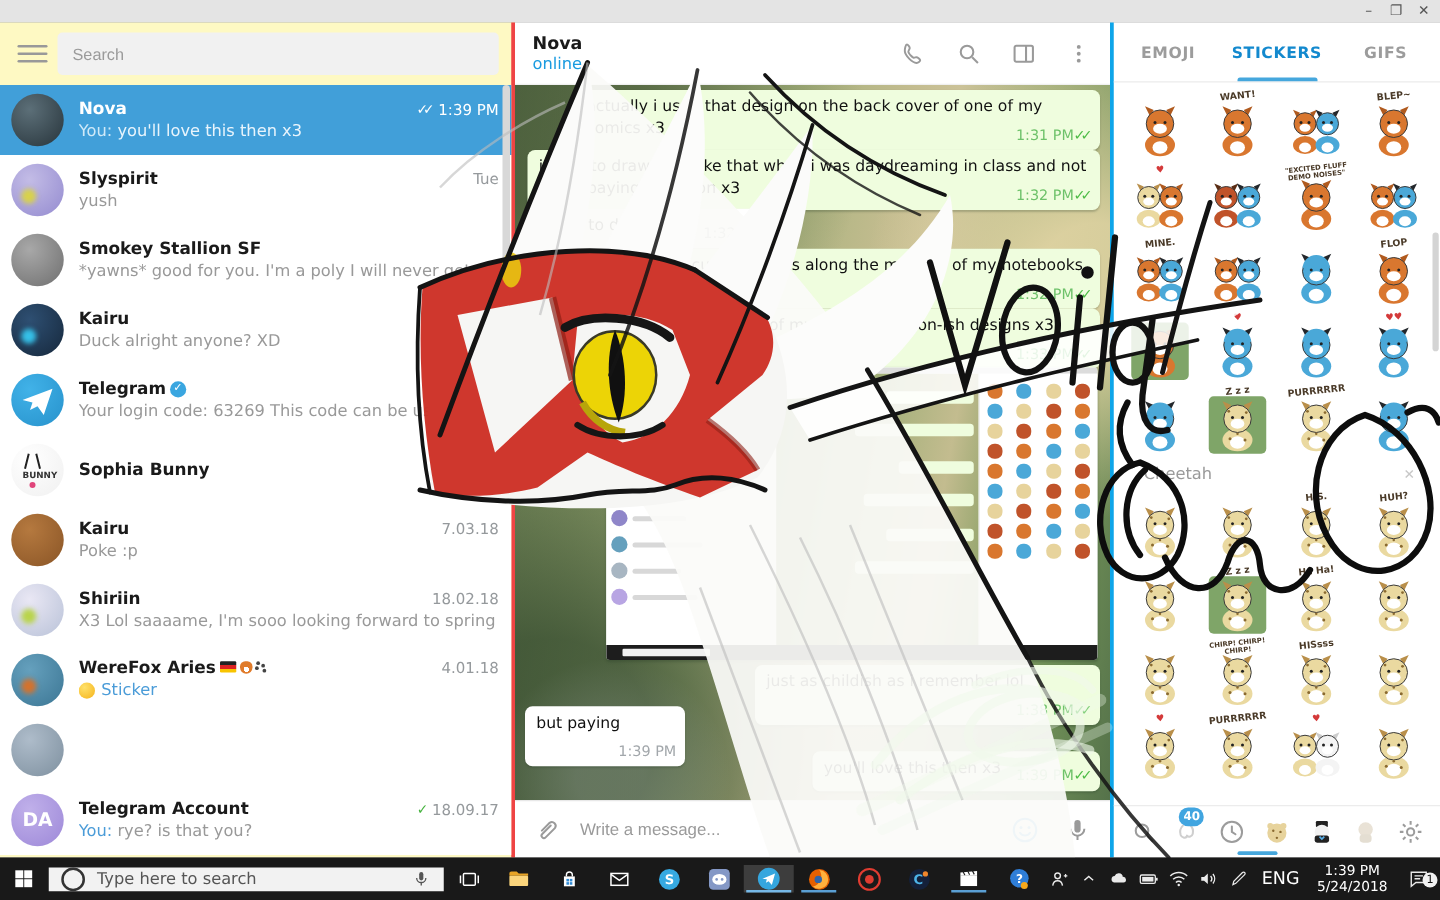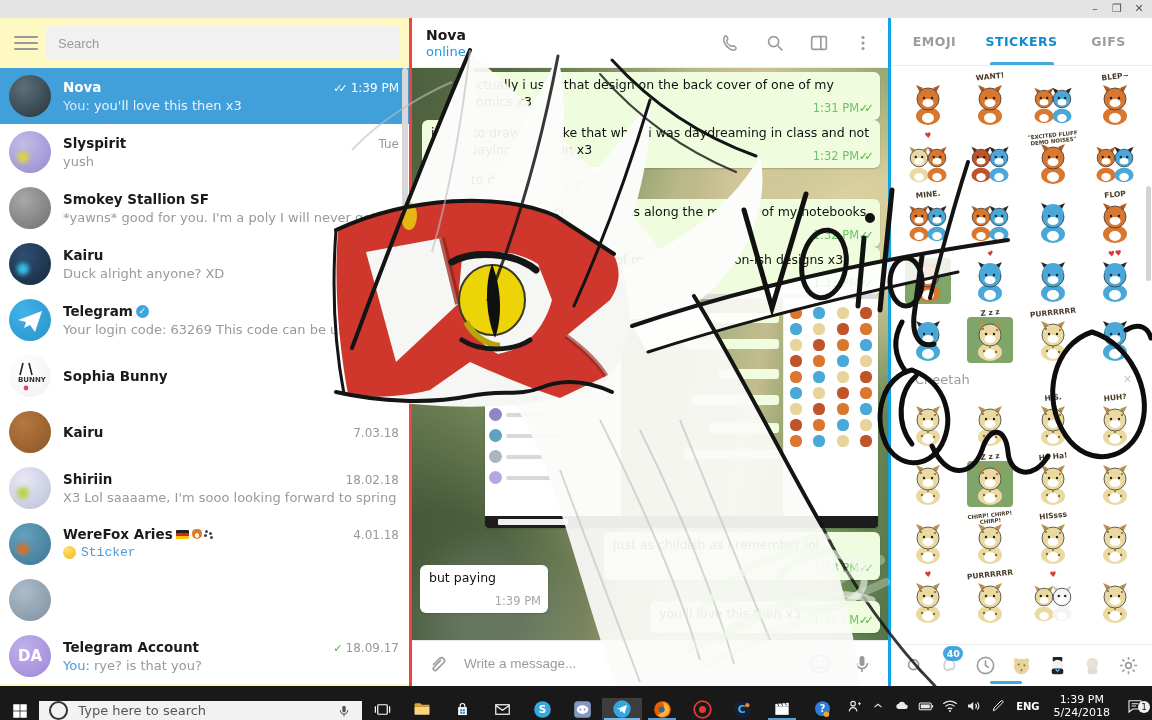--- a/index.html
+++ b/index.html
@@ -37,21 +37,21 @@
   .checks{font-size:11px;letter-spacing:-4px;padding-right:4px;color:#4fae4e;}
   .checks.white{color:#fff;}
   .check1{color:#46b33f;font-size:11px;}
   .vbadge{width:13px;height:13px;border-radius:50%;background:#3aa6e0;color:#fff;font-size:9px;line-height:13px;text-align:center;display:inline-block;}
   .flag{display:inline-block;width:13px;height:9px;background:linear-gradient(#222 33%,#d22 33%,#d22 66%,#f8c400 66%);border-radius:1px;}
   .foxdot{display:inline-block;width:10px;height:10px;border-radius:50% 50% 60% 60%;background:radial-gradient(circle at 50% 65%,#fff 0 25%,#e07b2a 26%);}
   .paws{display:inline-block;width:10px;height:9px;position:relative;}
   .paws i{position:absolute;width:3px;height:3px;background:#444;border-radius:50%;box-shadow:4px 2px 0 #444,-1px 4px 0 #444,5px 6px 0 #444;}
   .stick-prev{display:inline-flex;align-items:center;gap:5px;}
   .stick-emoji{width:13px;height:13px;border-radius:50%;background:radial-gradient(circle at 35% 30%,#ffe16a,#f5b31a);display:inline-block;}
-  .stick-word{color:#4b9cd8;font-family:Liberation Mono, monospace;}
+  .stick-word{color:#4b9cd8;}
   #sb-scroll{position:absolute;right:1px;top:50px;width:6px;height:618px;}
   #sb-thumb{width:6px;height:180px;background:#d8d8d8;border-radius:3px;}
   
   #chatcol{flex:1;display:flex;flex-direction:column;position:relative;min-width:0;}
   #chat-head{height:50px;background:#fff;display:flex;align-items:center;padding:0 14px;border-bottom:1px solid #f0f0f0;box-sizing:border-box;flex:none;}
   #chat-title{font-size:14px;font-weight:bold;color:#1a1a1a;line-height:17px;}
   #chat-status{font-size:13px;color:#1a9be0;line-height:15px;}
   .hd-icons{margin-left:auto;display:flex;align-items:center;gap:22px;}
   .hd-ico{width:22px;height:22px;cursor:pointer;}
   #messages{flex:1;position:relative;overflow:hidden;
@@ -98,31 +98,31 @@
   .s-cell{flex:1;display:flex;align-items:center;justify-content:center;cursor:pointer;position:relative;}
   .s-label{height:26px;line-height:26px;font-size:13px;color:#9a9a9a;padding-left:18px;position:relative;}
   .s-label .x{position:absolute;right:14px;color:#c8c8c8;font-size:11px;cursor:pointer;}
   #p-scroll{position:absolute;right:1px;top:48px;width:5px;height:596px;}
   #p-thumb{width:5px;height:95px;background:#d4d4d4;border-radius:3px;margin-top:120px;}
   #p-bar{height:41px;border-top:1px solid #ececec;display:flex;align-items:center;justify-content:space-around;padding:0 6px;flex:none;position:relative;}
   .pb-ico{width:26px;height:26px;position:relative;cursor:pointer;display:flex;align-items:center;justify-content:center;}
   .pb-badge{position:absolute;top:-7px;left:6px;min-width:14px;height:15px;padding:0 3px;background:#41a5e0;color:#fff;font-size:9.5px;font-weight:bold;border-radius:8px;line-height:15px;text-align:center;}
   #pb-underline{position:absolute;left:99px;bottom:2px;width:32px;height:3px;background:#45a7dd;border-radius:2px;}
   
-  #taskbar{position:absolute;left:0;top:686px;width:1152px;height:34px;background:#191919;z-index:70;display:flex;align-items:flex-end;}
+  #taskbar{position:absolute;left:0;top:686px;width:1152px;height:34px;background:#191919;z-index:70;display:flex;align-items:center;}
   .tb-btn{width:40px;display:flex;align-items:center;justify-content:center;cursor:pointer;position:relative;}
   .tb-btn.active{background:#3d3d3d;}
   .tb-btn.active::after{content:"";position:absolute;left:2px;right:2px;bottom:0;height:2px;background:#76b9e8;}
   .tb-btn.running::after{content:"";position:absolute;left:6px;right:6px;bottom:0;height:2px;background:#5a9fd4;}
   #tb-search{width:308px;background:#f2f2f2;display:flex;align-items:center;padding:0 10px;gap:10px;cursor:text;}
   #tb-search .ring{width:15px;height:15px;border:2px solid #333;border-radius:50%;flex:none;}
   #tb-search span{font-size:13px;color:#555;flex:1;}
   #tray{margin-left:auto;display:flex;align-items:center;}
   .tr-ico{width:24px;height:28px;display:flex;align-items:center;justify-content:center;cursor:pointer;color:#eaeaea;font-size:12px;}
-  #tr-lang{color:#fff;font-size:10px;font-weight:bold;padding:0 6px;cursor:pointer;}
+  #tr-lang{color:#fff;font-size:14px;font-weight:normal;padding:0 6px;cursor:pointer;}
   #tr-clock{color:#fff;font-size:11px;text-align:center;line-height:13px;padding:0 8px;cursor:pointer;}
   #tr-action{width:34px;display:flex;align-items:center;justify-content:center;position:relative;cursor:pointer;}
   #tr-action .nbadge{position:absolute;right:2px;bottom:2px;background:#f2f2f2;color:#111;font-size:9px;min-width:12px;height:12px;border-radius:7px;line-height:12px;text-align:center;}
   
   #overlay{position:absolute;left:0;top:0;width:1152px;height:720px;z-index:50;pointer-events:none;}
 </style>
 </head>
 <body>
 
 <div id="titlebar">
@@ -216,20 +216,21 @@
             </div>
           </div>
         </div>
         <div class="chat-row">
           <div class="av" style="background: radial-gradient(circle at 35% 30%, rgb(181, 121, 63), rgb(138, 85, 38));"></div>
           <div class="row-main">
             <div class="row-top">
               <div class="chat-name">Kairu</div>
               <div class="row-time">7.03.18</div>
             </div>
+            <div class="row-prev">Poke :p</div>
           </div>
         </div>
         <div class="chat-row">
           <div class="av" style="background: radial-gradient(circle at 35% 30%, rgb(233, 231, 244), rgb(185, 194, 216));">
             <span class="accent" style="background: rgb(185, 212, 74);"></span>
           </div>
           <div class="row-main">
             <div class="row-top">
               <div class="chat-name">Shiriin</div>
               <div class="row-time">18.02.18</div>

